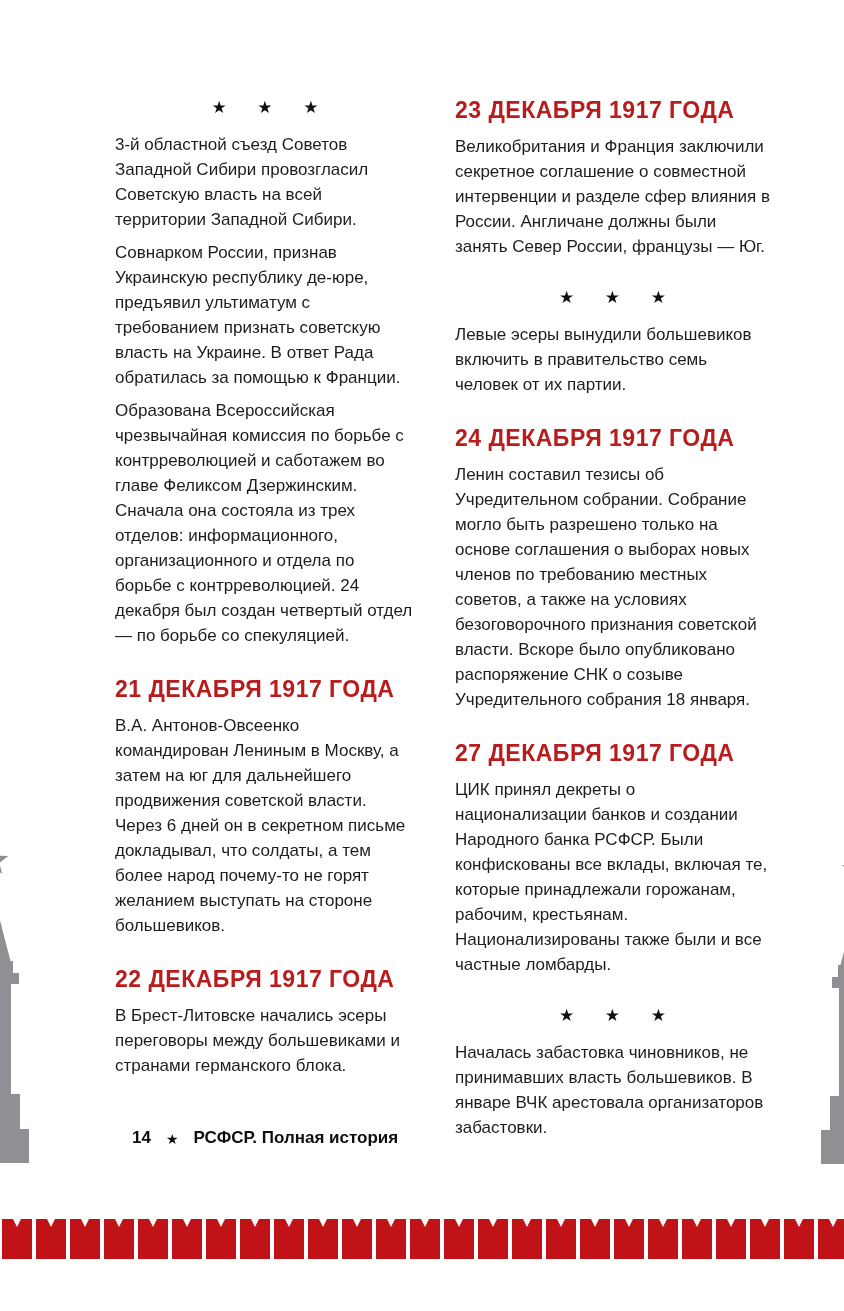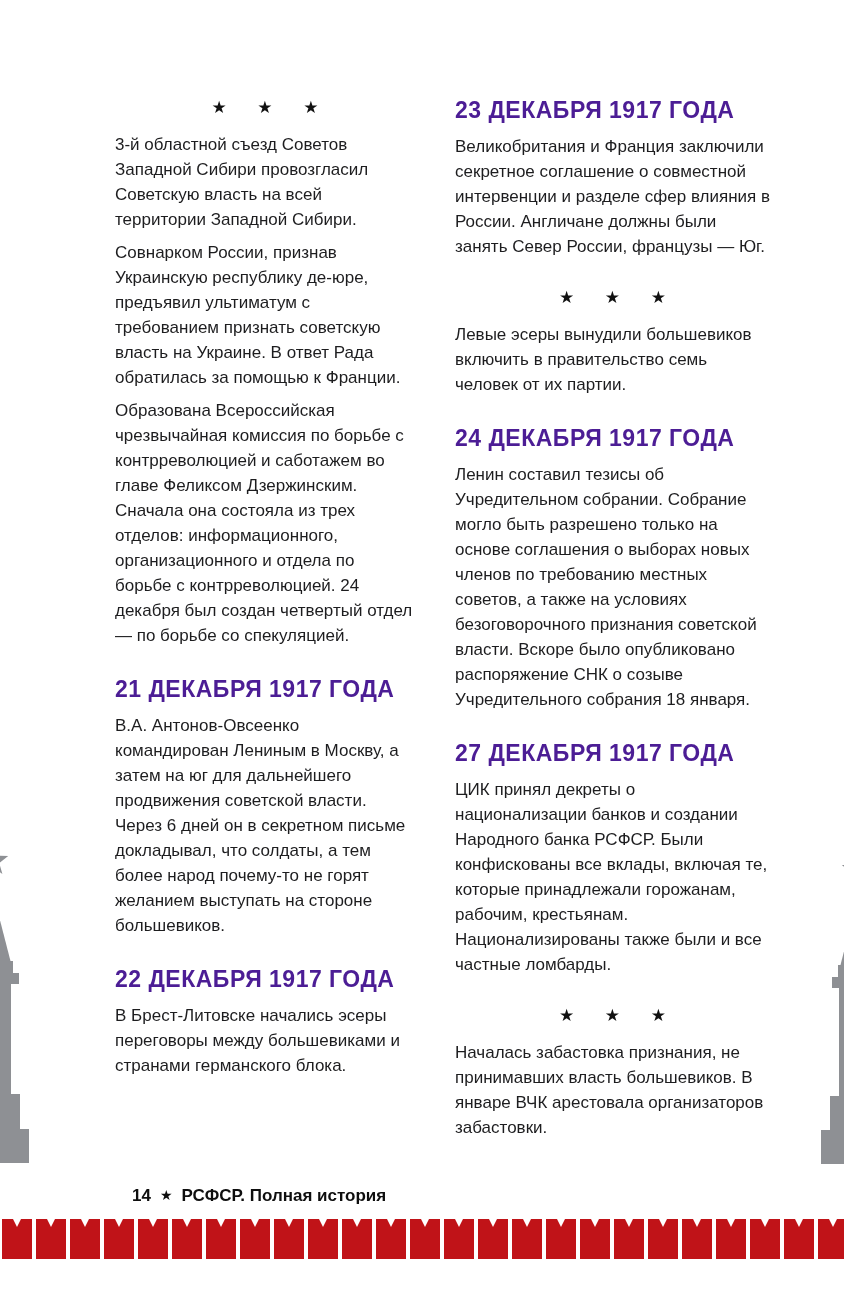--- a/index.html
+++ b/index.html
@@ -31,34 +31,35 @@
     letter-spacing: 0;
     word-spacing: 26px;
     margin: 28px 0 14px;
     color: #111;
   }
   .date-heading {
     font-size: 23px;
     font-weight: 800;
     letter-spacing: 0.5px;
     margin: 28px 0 10px;
-    color: #4c1d95;
+    color: #b91c1c;
     white-space: nowrap;
   }
   .entry {
     font-size: 17px;
     line-height: 25px;
     margin: 8px 0 2px;
   }
   .footer {
     position: absolute;
     left: 132px;
-    top: 1186px;
+    top: 1128px;
     display: flex;
-    gap: 9px;
+    align-items: center;
+    gap: 15px;
     font-size: 17px;
     font-weight: bold;
     color: #0e0e0e;
   }
   .footer .star-sep { font-size: 14px; position: relative; top: 1px; }
   .wall-border {
     position: absolute;
     left: 0;
     top: 1213px;
     width: 844px;
@@ -89,21 +90,21 @@
     <div class="column col-right">
       <h2 class="date-heading">23 ДЕКАБРЯ 1917 ГОДА</h2>
       <p class="entry">Великобритания и Франция заключили секретное соглашение о совместной интервенции и разделе сфер влияния в России. Англичане должны были занять Север России, французы — Юг.</p>
       <div class="stars">★ ★ ★</div>
       <p class="entry">Левые эсеры вынудили большевиков включить в правительство семь человек от их партии.</p>
       <h2 class="date-heading">24 ДЕКАБРЯ 1917 ГОДА</h2>
       <p class="entry">Ленин составил тезисы об Учредительном собрании. Собрание могло быть разрешено только на основе соглашения о выборах новых членов по требованию местных советов, а также на условиях безоговорочного признания советской власти. Вскоре было опубликовано распоряжение СНК о созыве Учредительного собрания 18 января.</p>
       <h2 class="date-heading">27 ДЕКАБРЯ 1917 ГОДА</h2>
       <p class="entry">ЦИК принял декреты о национализации банков и создании Народного банка РСФСР. Были конфискованы все вклады, включая те, которые принадлежали горожанам, рабочим, крестьянам. Национализированы также были и все частные ломбарды.</p>
       <div class="stars">★ ★ ★</div>
-      <p class="entry">Началась забастовка признания, не принимавших власть большевиков. В январе ВЧК арестовала организаторов забастовки.</p>
+      <p class="entry">Началась забастовка чиновников, не принимавших власть большевиков. В январе ВЧК арестовала организаторов забастовки.</p>
     </div>
 
   </div>
 
   <svg class="silhouette left" width="90" height="320" viewBox="0 0 90 320" aria-hidden="true">
     <g fill="#8e9094">
       <polygon points="45,2 48.8,12.7 60.2,13.1 51.2,20 54.4,30.9 45,24.5 35.6,30.9 38.8,20 29.8,13.1 41.2,12.7"></polygon>
       <rect x="42.5" y="30" width="5" height="28"></rect>
       <polygon points="45,50 63,120 27,120"></polygon>
       <rect x="25" y="118" width="40" height="12"></rect>

